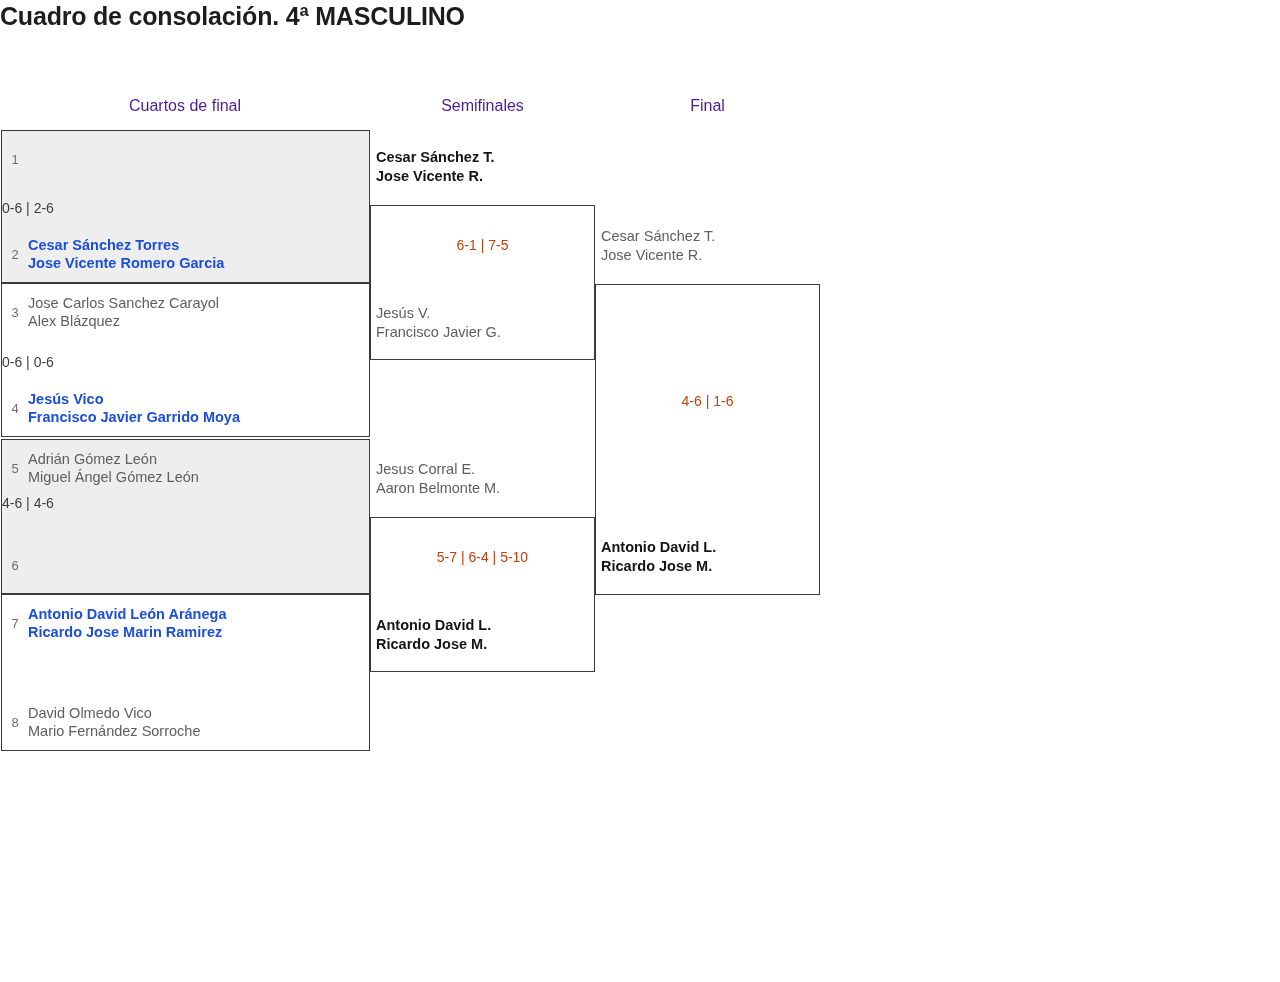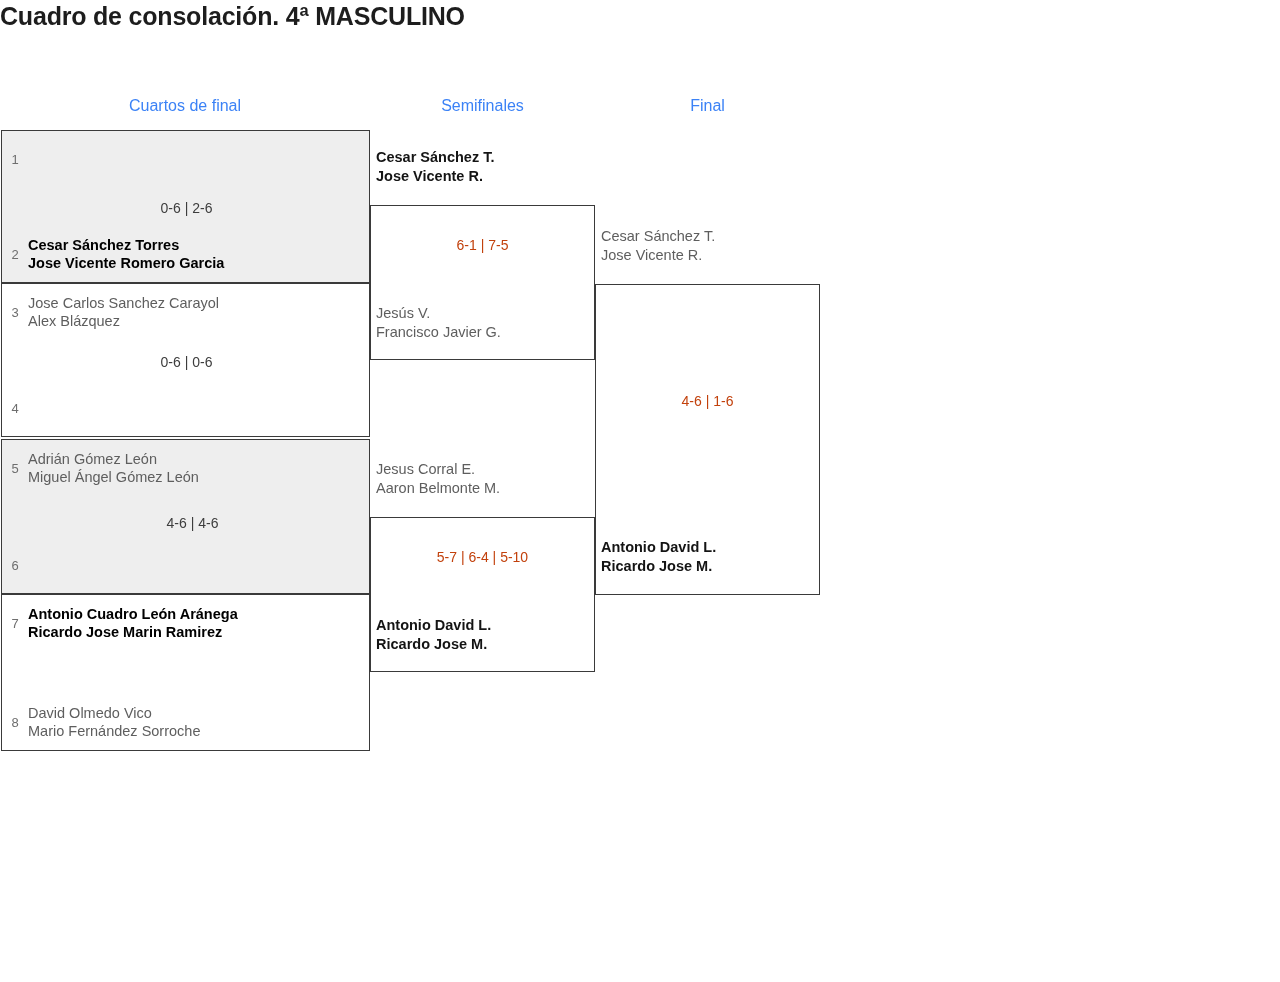--- a/index.html
+++ b/index.html
@@ -41,21 +41,21 @@
     position: absolute; left: 76px; top: 2px;
     font-size: 54px; font-weight: bold;
     color: #76bc21; letter-spacing: -1px;
     line-height: 62px;
   }
 
   
   .round-header {
     position: absolute;
     font-size: 16px;
-    color: #3b82f6;
+    color: #4c1d95;
     text-align: center;
     white-space: nowrap;
   }
   #rh-qf  { left: 0px;   top: 97px; width: 370px; }
   #rh-sf  { left: 370px; top: 97px; width: 225px; }
   #rh-f   { left: 595px; top: 97px; width: 225px; }
 
   
   #bracket { position: absolute; left: 0; top: 0; width: 1280px; height: 982px; }
 
@@ -85,27 +85,26 @@
     text-align: center;
     font-size: 13px;
     color: #6e6e6e;
     line-height: 1;
   }
   .pair {
     font-size: 14.5px;
     line-height: 18.5px;
     white-space: nowrap;
   }
-  .pair.winner { font-weight: bold; color: #000000; }
+  .pair.winner { font-weight: bold; color: #1d4ed8; }
   .pair.loser  { font-weight: normal; color: #5e5e5e; }
 
   .qf-score {
     position: absolute;
     left: 0; width: 369px;
-    text-align: center;
     font-size: 14px;
     color: #3d3d3d;
   }
 
   
   .link-box {
     position: absolute;
     border: 1px solid #3a3a3a;
     background: transparent;
   }
@@ -163,42 +162,46 @@
     <div class="qf-row top">
       <div class="seed">3</div>
       <div class="pair loser">
         <div>Jose Carlos Sanchez Carayol</div>
         <div>Alex Blázquez</div>
       </div>
     </div>
     <div class="qf-score" style="top:70px;">0-6 | 0-6</div>
     <div class="qf-row bottom">
       <div class="seed">4</div>
+      <div class="pair winner">
+        <div>Jesús Vico</div>
+        <div>Francisco Javier Garrido Moya</div>
+      </div>
     </div>
   </div>
 
   <div class="qf-match shaded" style="top:439px; height:155px;">
     <div class="qf-row top">
       <div class="seed">5</div>
       <div class="pair loser">
         <div>Adrián Gómez León</div>
         <div>Miguel Ángel Gómez León</div>
       </div>
     </div>
-    <div class="qf-score" style="top:75px;padding-left:12px;">4-6 | 4-6</div>
+    <div class="qf-score" style="top:55px;">4-6 | 4-6</div>
     <div class="qf-row bottom">
       <div class="seed">6</div>
     </div>
   </div>
 
   <div class="qf-match" style="top:594px; height:157px;">
     <div class="qf-row top">
       <div class="seed">7</div>
       <div class="pair winner">
-        <div>Antonio Cuadro León Aránega</div>
+        <div>Antonio David León Aránega</div>
         <div>Ricardo Jose Marin Ramirez</div>
       </div>
     </div>
     <div class="qf-row bottom">
       <div class="seed">8</div>
       <div class="pair loser">
         <div>David Olmedo Vico</div>
         <div>Mario Fernández Sorroche</div>
       </div>
     </div>

